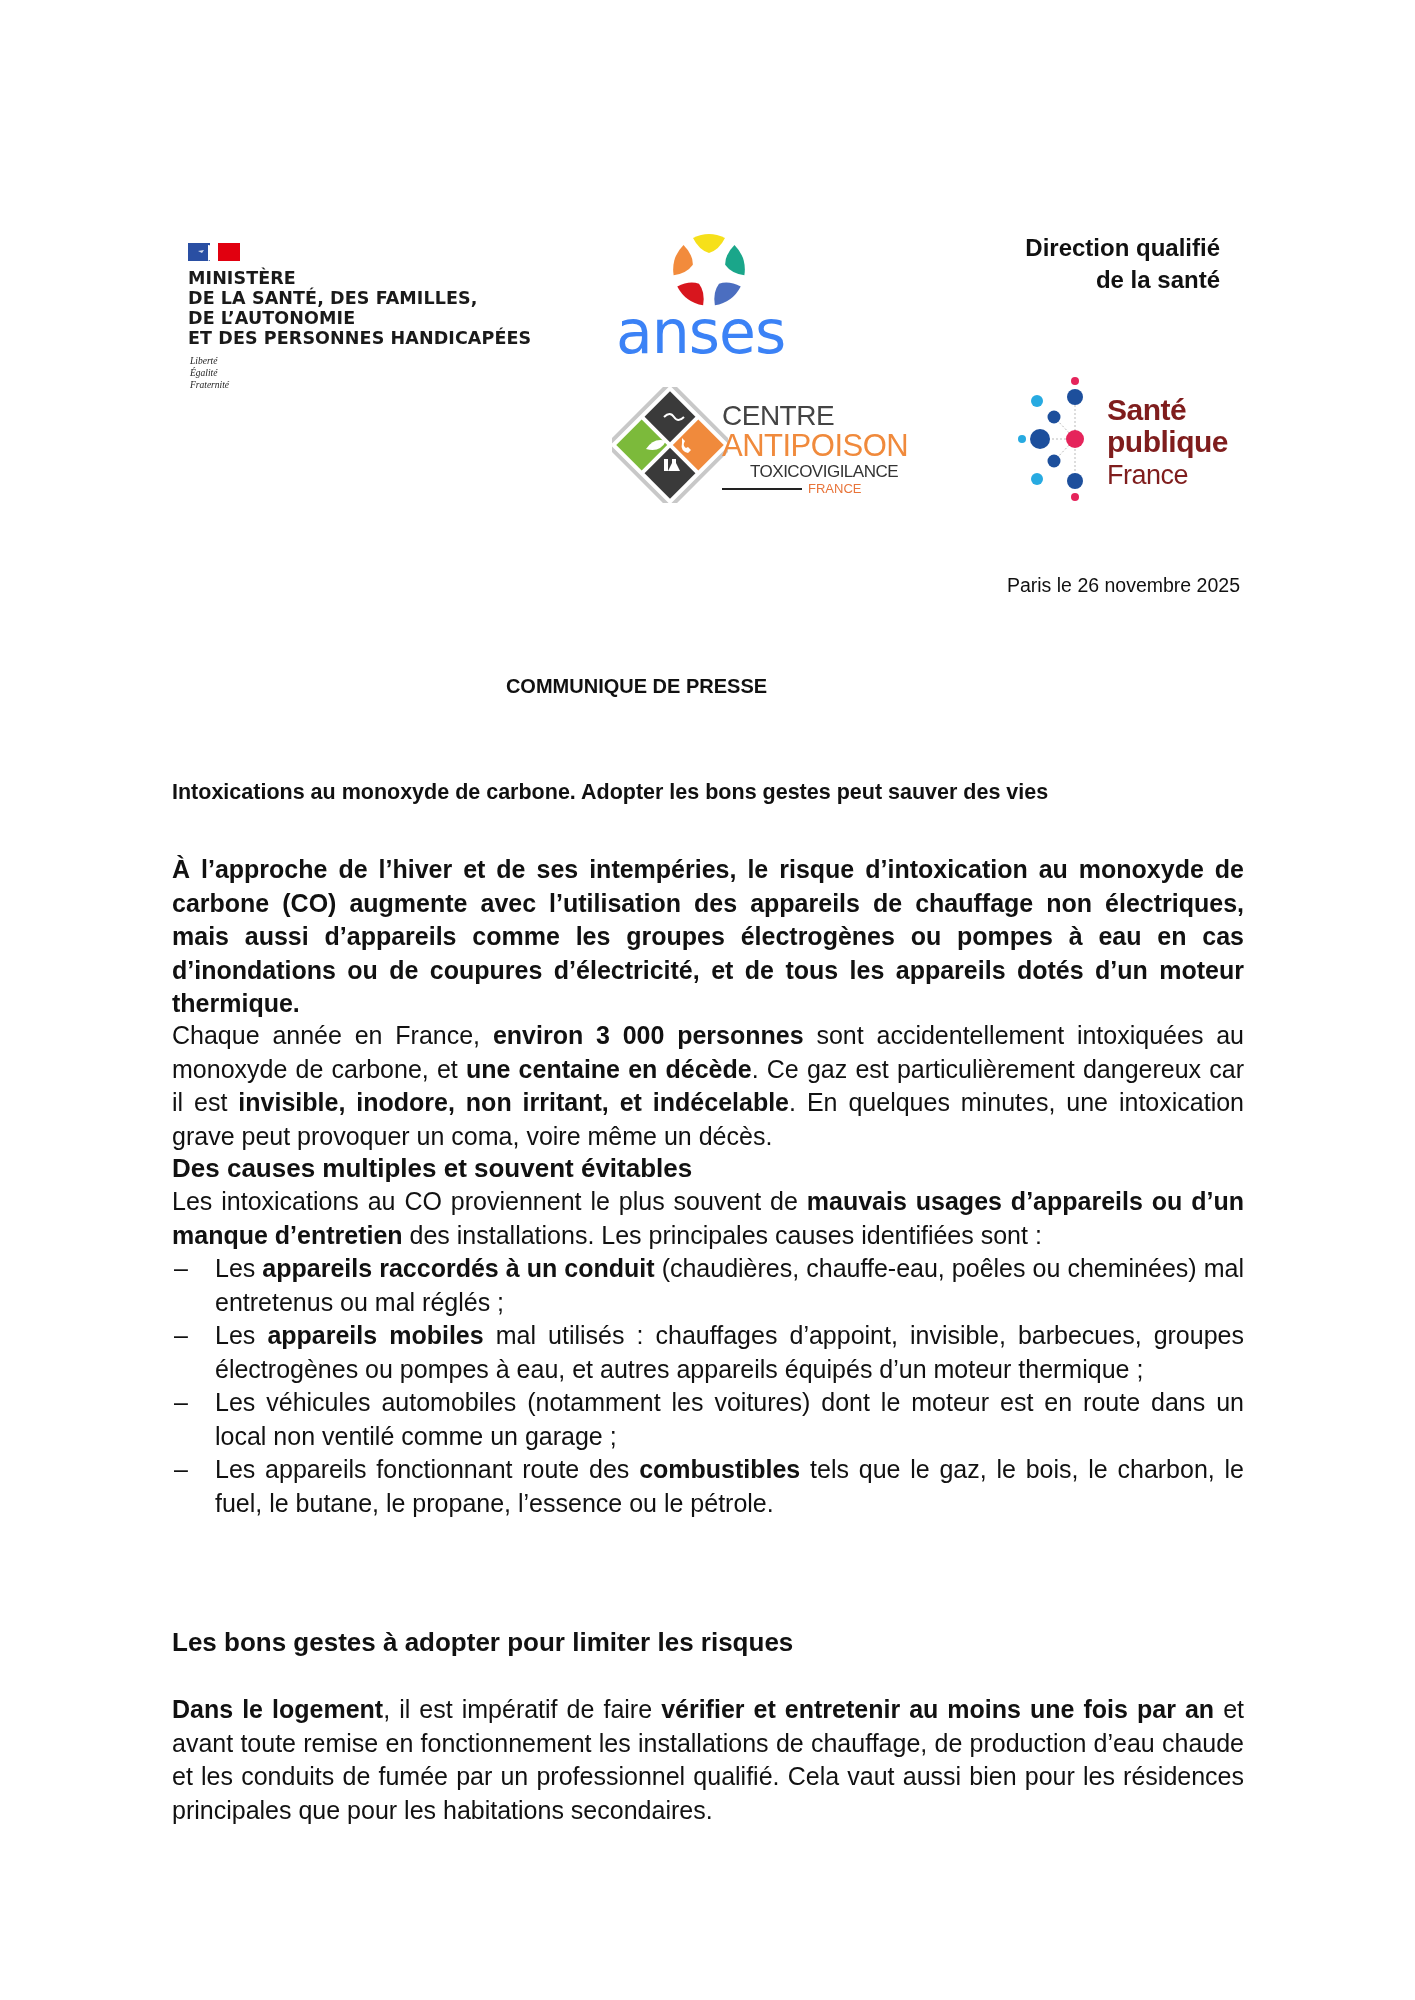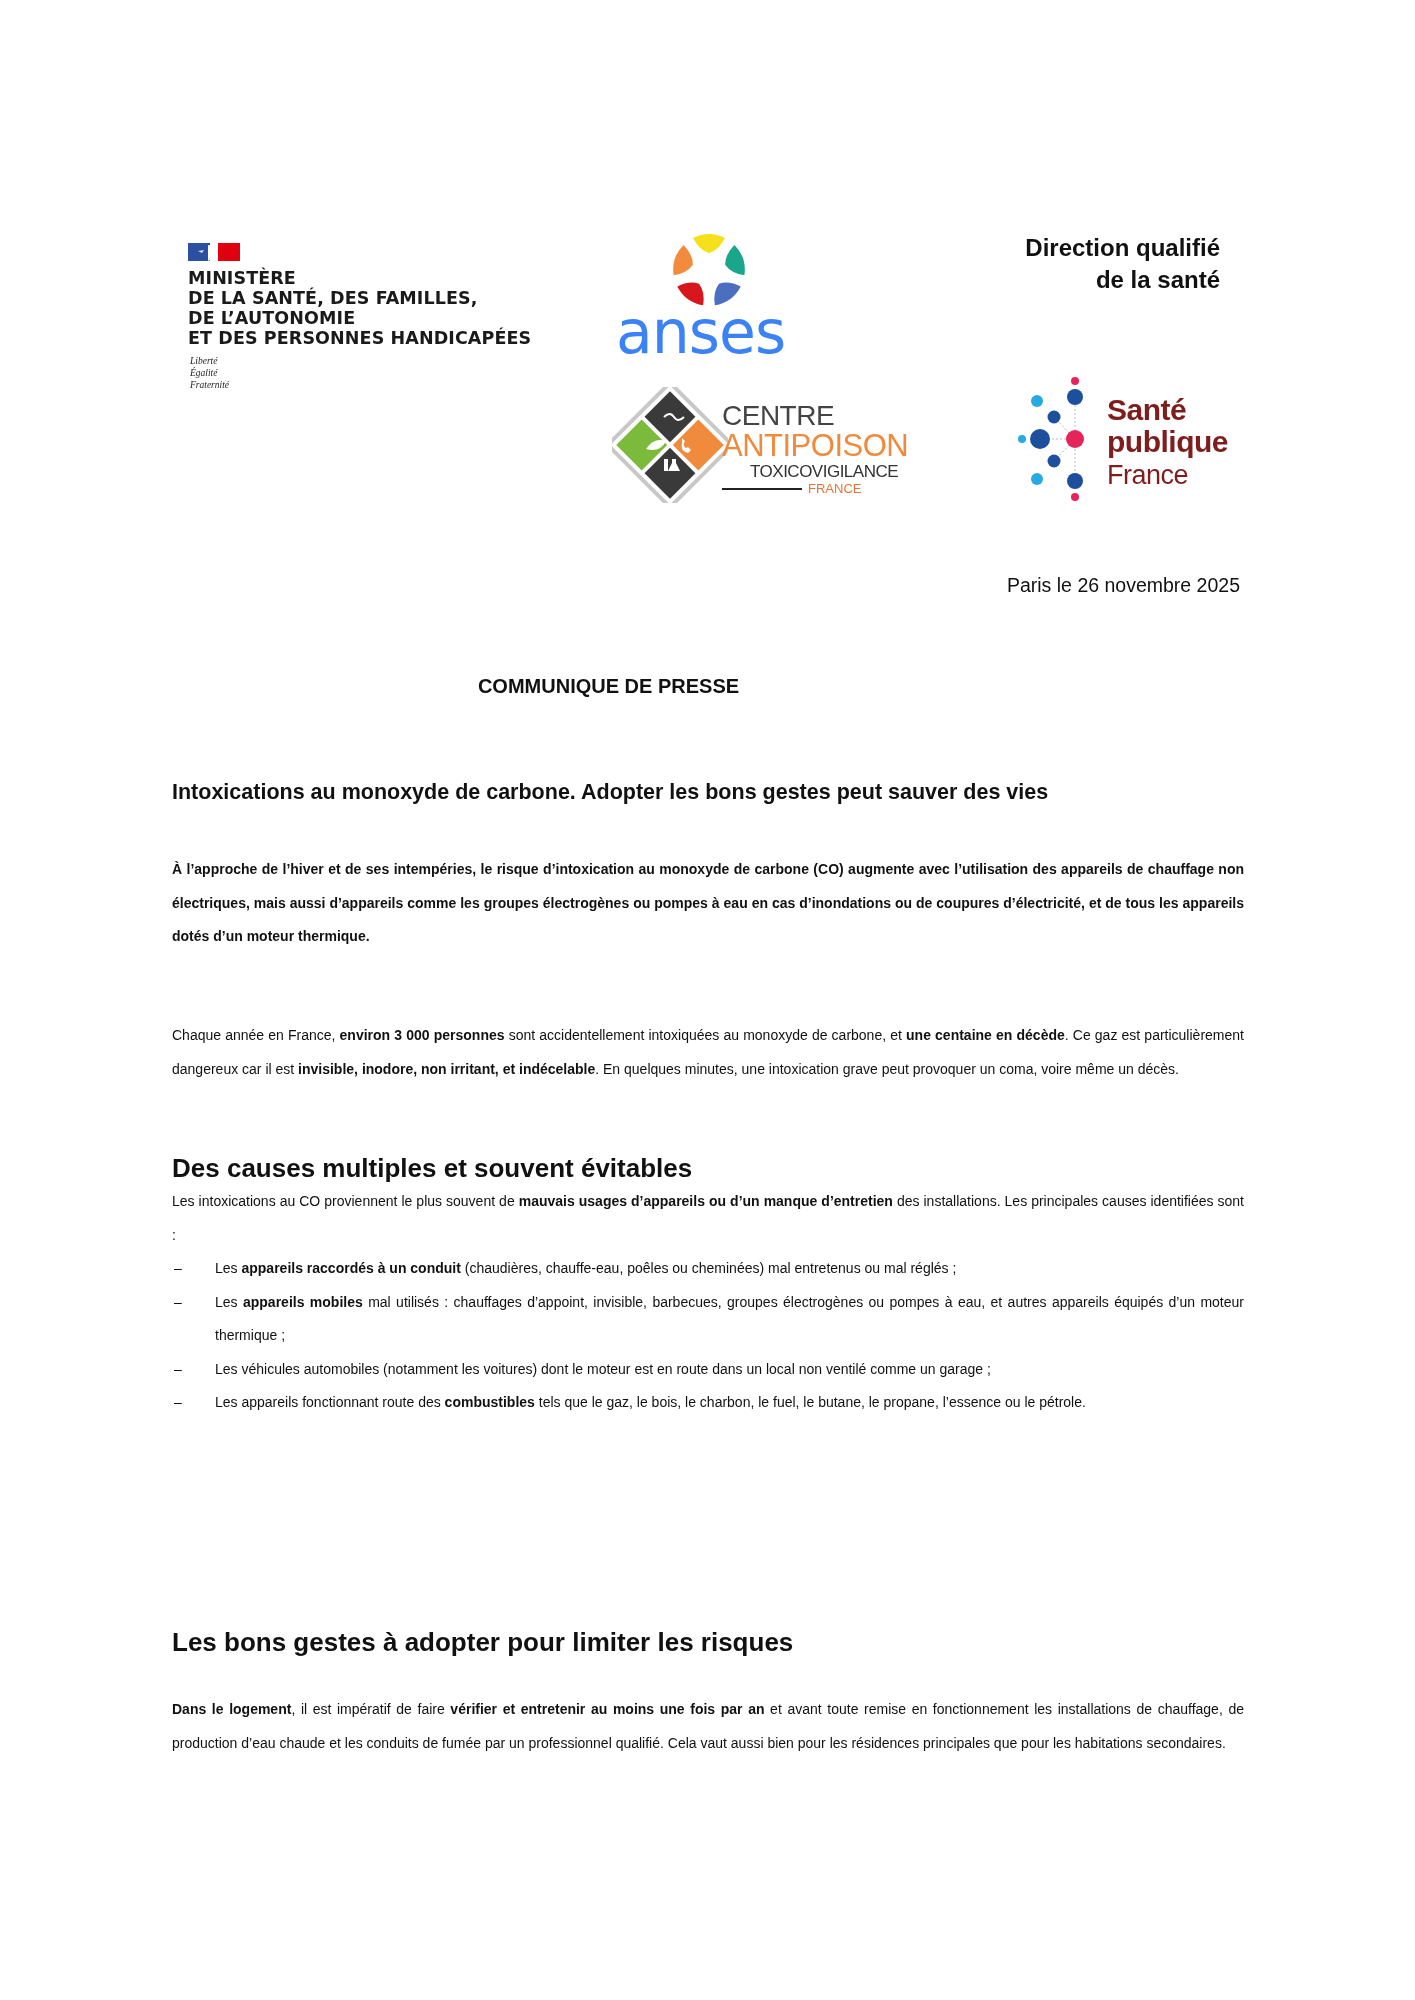--- a/index.html
+++ b/index.html
@@ -36,23 +36,23 @@
   .dgs { left: 980px; top: 232px; width: 240px; text-align: right; font-family: "Liberation Sans", sans-serif;
          font-weight: bold; font-size: 24px; line-height: 32px; color: #111; }
 
   
   .spf-mark { left: 1017px; top: 375px; width: 90px; height: 128px; }
   .spf-text { left: 1107px; top: 388px; font-family: Liberation Sans, sans-serif; color: #7f1d1d; margin-top: 6px; }
   .spf-l1, .spf-l2 { font-weight: bold; font-size: 30px; line-height: 32px; letter-spacing: -0.5px; }
   .spf-l3 { font-size: 27px; line-height: 34px; font-weight: normal; letter-spacing: -0.5px; }
 
   
-  .doc { font-family: "Liberation Sans", sans-serif; font-size: 14px; color: #111; }
+  .doc { font-family: "Liberation Sans", sans-serif; font-size: 25px; color: #111; }
   .date { right: 175px; top: 574px; font-size: 19.5px; }
-  .cp-title { left: 0; width: 1217px; top: 675px; text-align: center; font-weight: bold; font-size: 20px; }
+  .cp-title { left: 0; width: 1217px; top: 675px; text-align: center; font-weight: bold; font-size: 20px; padding-left: 28px; }
   .h-main { left: 172px; top: 780px; font-weight: bold; font-size: 21.5px; }
   .para { left: 172px; width: 1072px; line-height: 33.5px; text-align: justify; }
   .p1 { top: 853px; font-weight: bold; }
   .p2 { top: 1019px; }
   .h2 { left: 172px; font-weight: bold; font-size: 26px; }
   .h2a { top: 1153px; }
   .p3 { top: 1185px; }
   .list { left: 172px; width: 1072px; top: 1252px; margin: 0; padding: 0; list-style: none; }
   .list li { position: relative; padding-left: 43px; line-height: 33.5px; text-align: justify; margin: 0; }
   .list li .dash { position: absolute; left: 2px; top: 0; }

